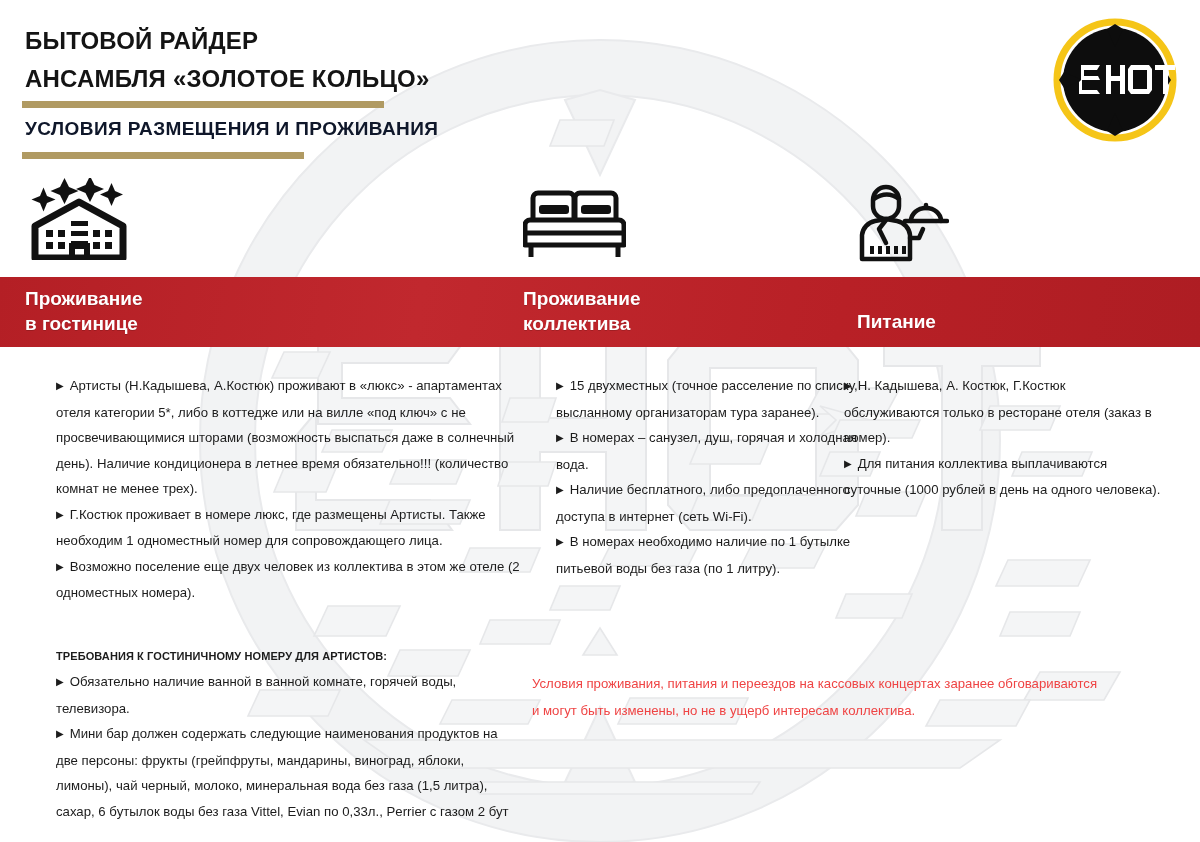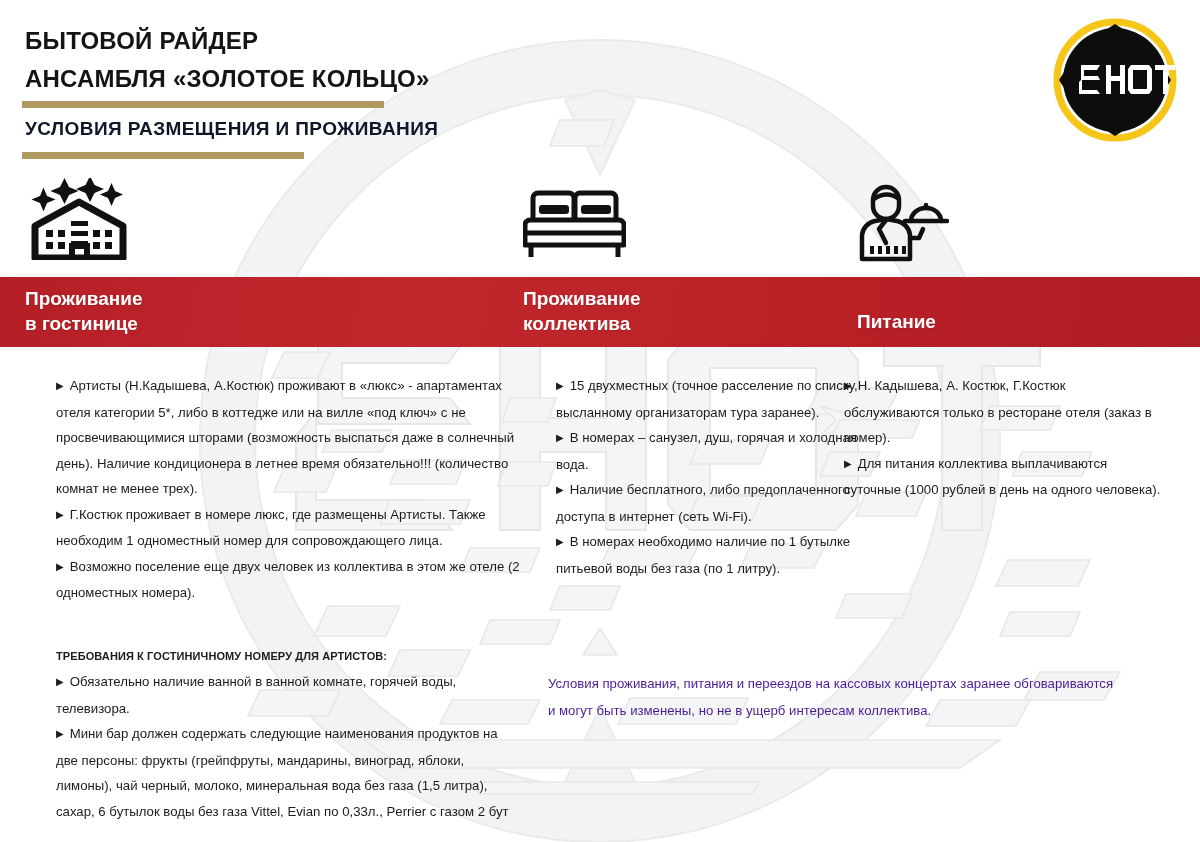--- a/index.html
+++ b/index.html
@@ -64,22 +64,22 @@
   .col p{margin:0;}
   .col .bullet::before{
     content:"\25B6";
     font-size:10px;
     margin-right:6px;
     position:relative;top:-1px;
   }
   .col .sechead{font-weight:bold;font-size:11px;letter-spacing:.1px;margin-top:38px;margin-bottom:0;}
 
   .footnote{
-    position:absolute;left:548px;top:670px;width:570px;
-    font-size:13.2px;line-height:27px;color:#4c1d95;z-index:3;
+    position:absolute;left:532px;top:670px;width:570px;
+    font-size:13.2px;line-height:27px;color:#ef4444;z-index:3;
   }
 </style>
 </head>
 <body>
 
 <div id="page">
 
   <svg class="wm" viewBox="0 0 1200 842" xmlns="http://www.w3.org/2000/svg">
     <defs>
       <clipPath id="ringclip">

